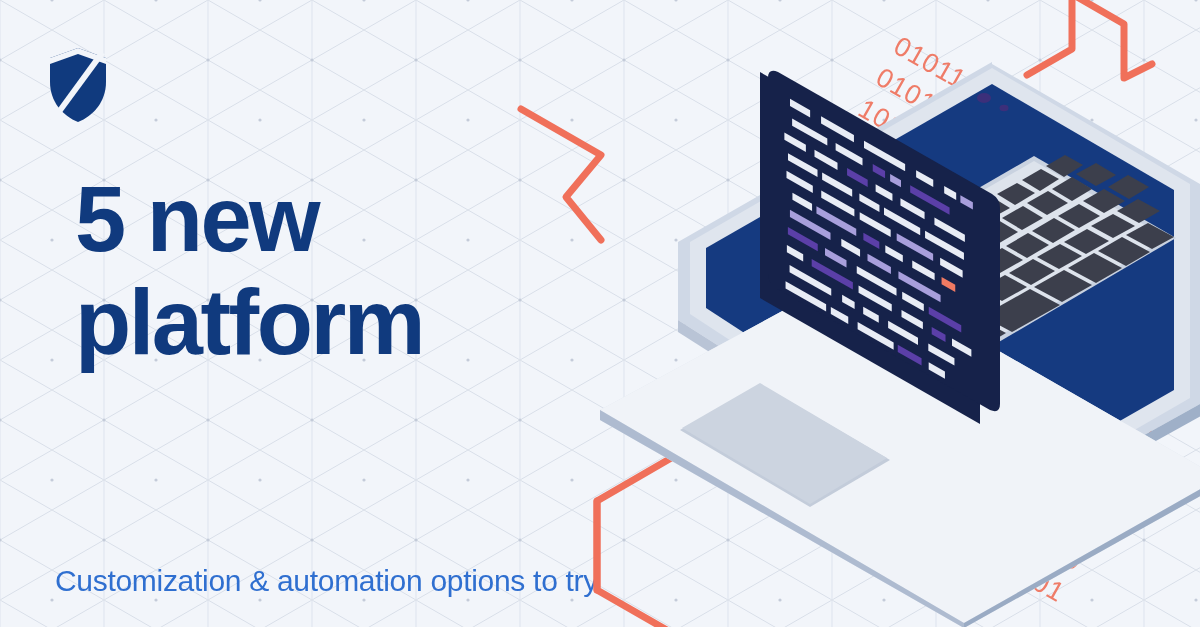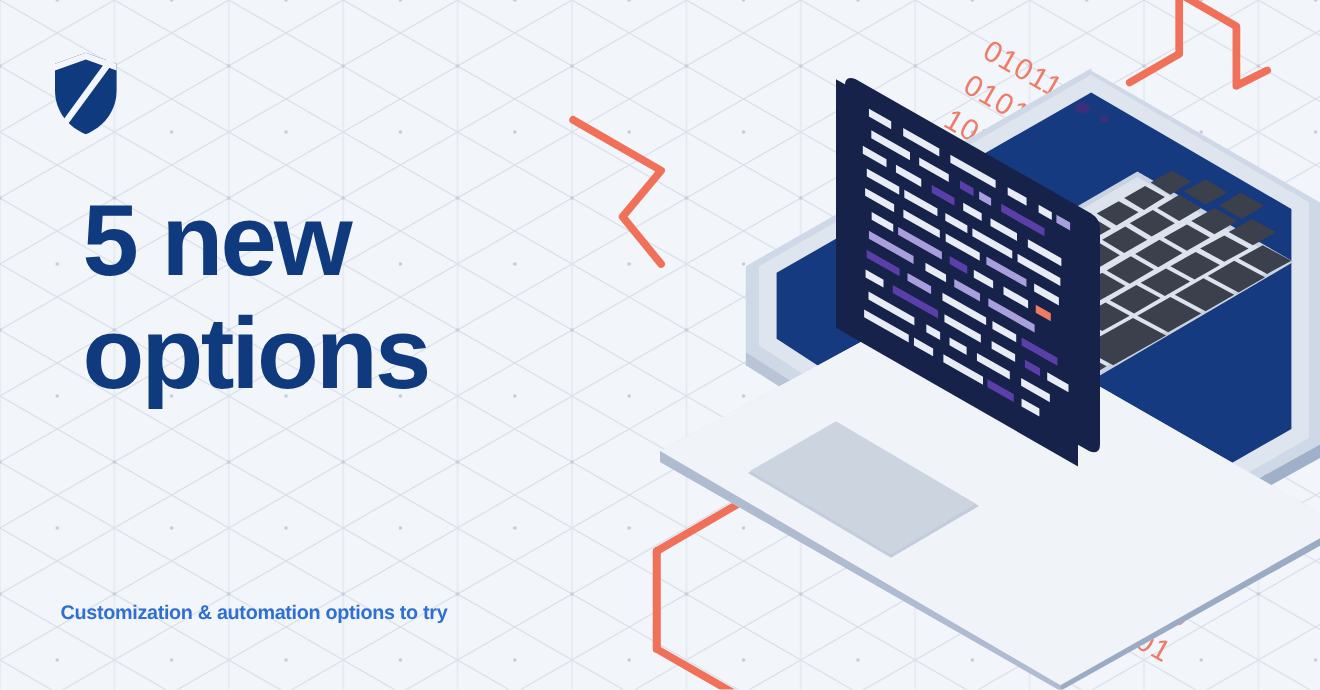--- a/index.html
+++ b/index.html
@@ -18,22 +18,22 @@
 
   
   .headline{
     position:absolute;left:52px;top:168px;width:520px;
     color:#103a7e;font-weight:700;font-size:92px;line-height:1.12;
     letter-spacing:-2.5px;
     margin-left:23px;
   }
   .headline .ln{display:block;white-space:nowrap;}
   .subtitle{
-    position:absolute;left:55px;top:547px;
-    color:#2f6fd0;font-weight:700;font-size:18px;letter-spacing:-0.3px;
+    position:absolute;left:55px;top:564px;
+    color:#2f6fd0;font-weight:400;font-size:30px;letter-spacing:-0.3px;
     white-space:nowrap;
   }
 
   
   .illus{position:absolute;left:560px;top:-20px;width:660px;height:660px;}
 
   
   .binary-wrap{
     position:absolute;left:905px;top:28px;width:520px;height:470px;
     transform:rotate(29.5deg);transform-origin:0 0;
@@ -69,21 +69,21 @@
   </svg>
 
   <svg class="logo" viewBox="0 0 62 78">
     <path d="M31 2 L59 12 L59 36 C59 56 46 70 31 76 C16 70 3 56 3 36 L3 12 Z" fill="#103a7e"></path>
     <path d="M3 12 L31 2 L59 12 L59 18 L31 8 L3 18 Z" fill="#f2f5fa"></path>
     <path d="M58 8 L8 76 L1 76 L52 6 Z" fill="#f2f5fa"></path>
   </svg>
 
   <div class="headline">
     <span class="ln">5 new</span>
-    <span class="ln">options</span>
+    <span class="ln">platform</span>
   </div>
 
   <div class="subtitle">Customization &amp; automation options to try</div>
 
   <div class="binary-wrap">
       <div class="binary-row" style="color: rgb(239, 124, 104);">01011010100101010101010101</div>
       <div class="binary-row" style="color: rgb(239, 124, 104);">01010101001010101010101010</div>
       <div class="binary-row" style="color: rgb(239, 124, 104);">10101010101010101010101010</div>
       <div class="binary-row" style="color: rgb(239, 124, 104);">01010101010101010101010101</div>
       <div class="binary-row" style="color: rgb(239, 124, 104);">10101010101010101010101010</div>

